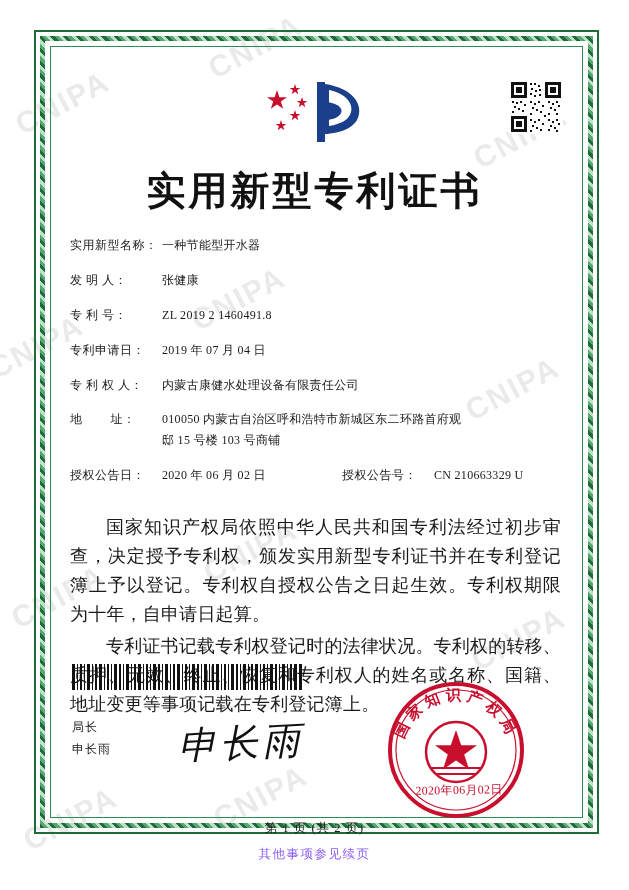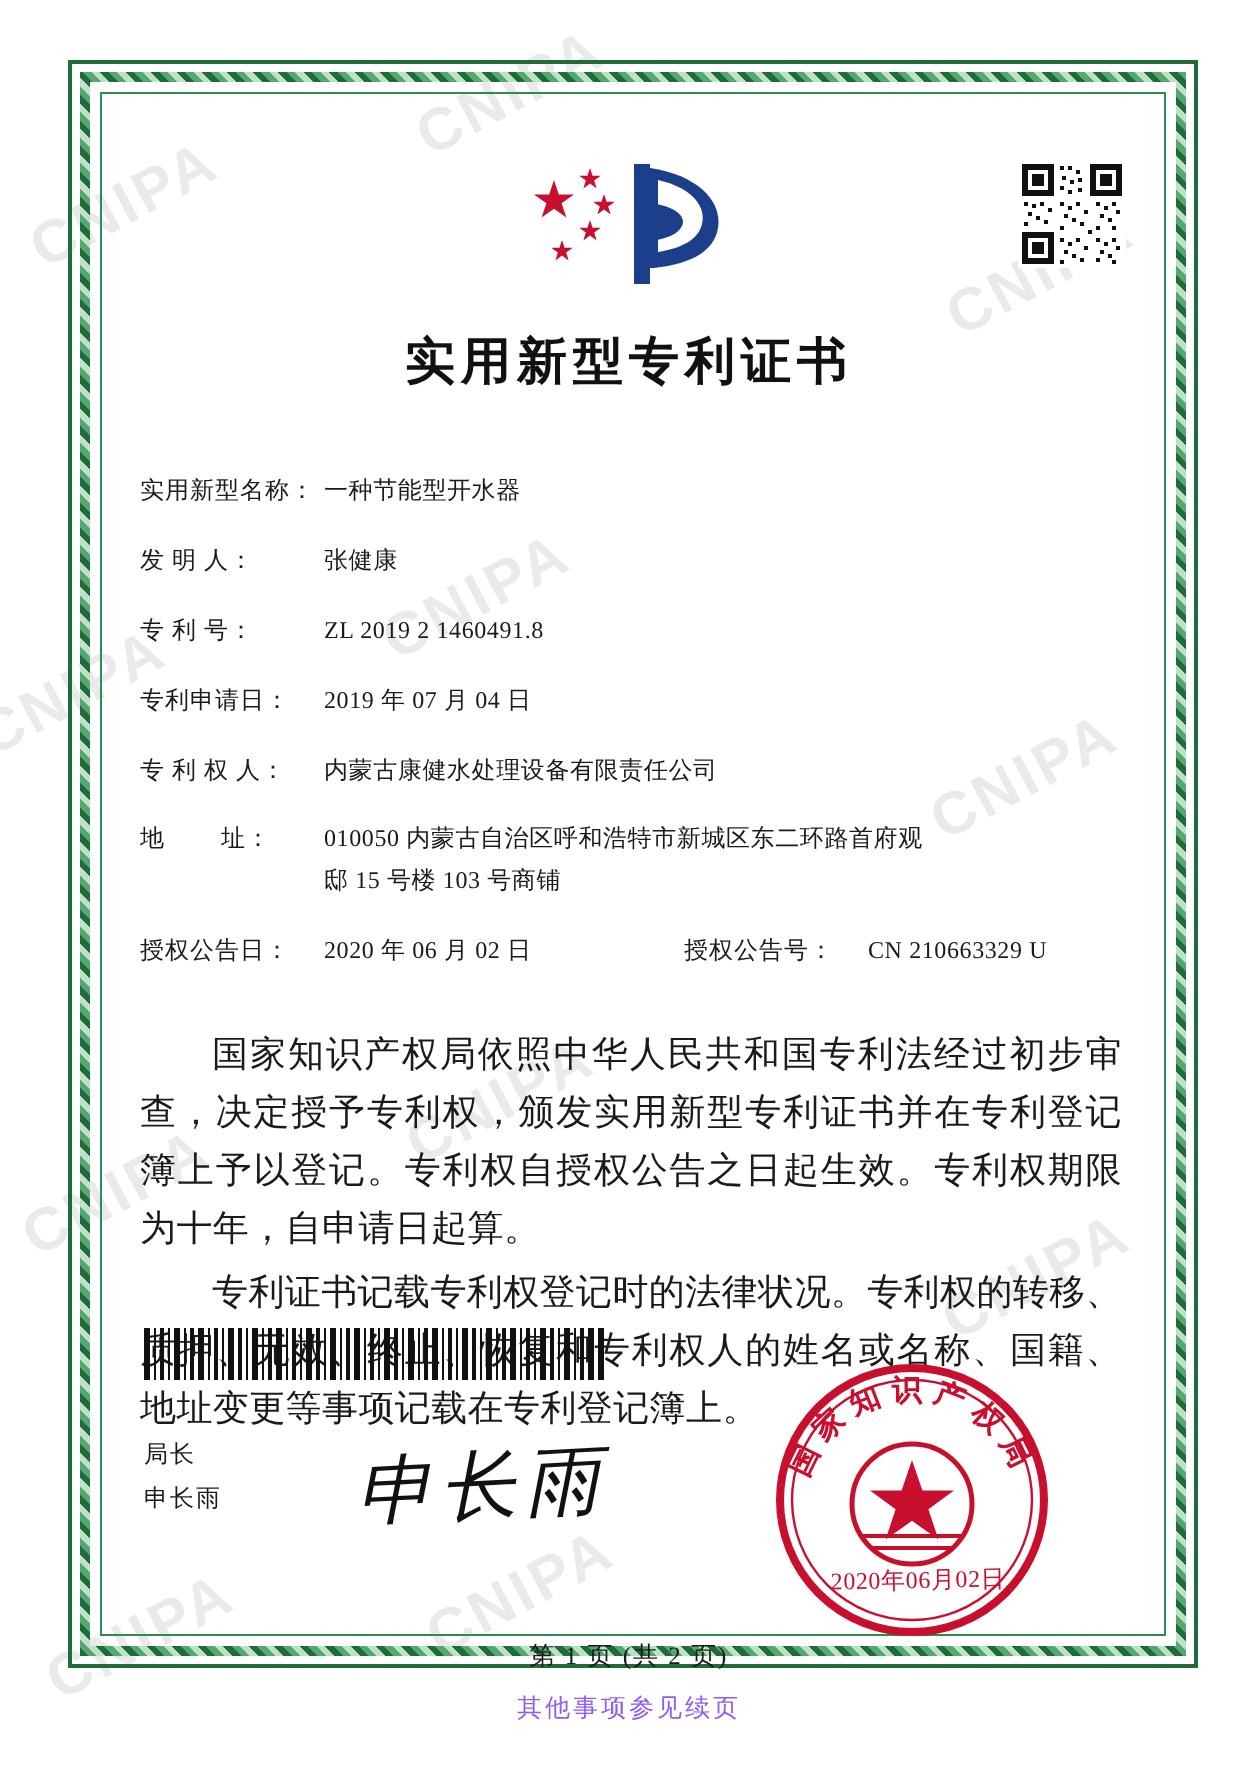--- a/index.html
+++ b/index.html
@@ -111,21 +111,21 @@
     height: 70px;
   }
 
   .doc-title {
     position: absolute;
     left: 0;
     right: 0;
     top: 134px;
     text-align: center;
     font-family: "DejaVu Serif", "Liberation Serif", serif;
-    font-size: 25px;
+    font-size: 39px;
     font-weight: bold;
     letter-spacing: 3px;
     color: #111;
   }
 
   .fields {
     position: absolute;
     left: 36px;
     right: 30px;
     top: 208px;

